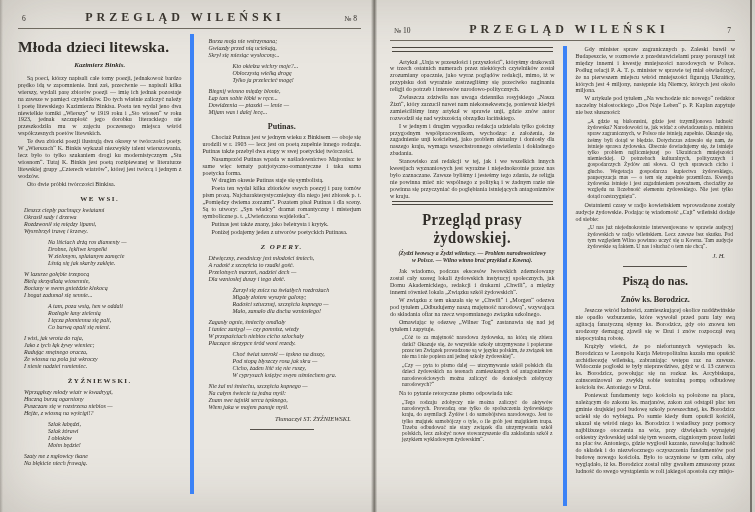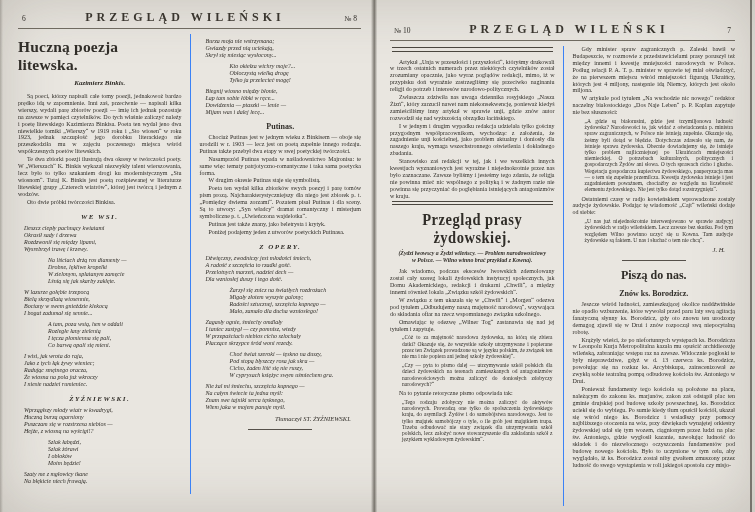--- a/index.html
+++ b/index.html
@@ -8,27 +8,27 @@
     box-shadow:inset 0 0 60px rgba(90,85,70,.25);}
   .page{position:absolute;top:0;height:512px;width:375px;box-sizing:border-box;padding:10px 14px 4px 18px;}
   .page-left{left:0;}
   .page-right{left:378px;padding:10px 18px 4px 12px;margin-top:12px;}
   .page-header{display:flex;justify-content:space-between;align-items:baseline;
     border-bottom:1px solid #6f6a60;padding:0 4px 3px 4px;margin-bottom:5px;font-size:7.5px;}
   .journal{letter-spacing:4px;font-size:12px;font-weight:bold;color:#3a362f;}
   .cols{display:flex;height:460px;}
   .col{width:50%;box-sizing:border-box;overflow:hidden;}
   .col-a{padding-right:8px;}
-  .col-b{border-left:1px solid #3b82f6;padding-left:9px;}
+  .col-b{border-left:4px solid #3b82f6;padding-left:9px;}
   .article-title{font-size:15.5px;font-weight:bold;margin:4px 0 5px;text-align:left;letter-spacing:.2px;}
   .author{font-size:7px;font-weight:bold;text-align:center;margin:0 0 6px;font-style:italic;}
   p.body{font-size:6px;line-height:6.9px;text-align:justify;text-indent:9px;margin:0 0 1px;}
   .stanza{font-style:italic;font-size:6px;line-height:7px;white-space:pre-line;margin:4px 0 4px 6px;}
   .stanza.indent{margin-left:30px;}
-  .poem-head{text-align:center;font-weight:bold;font-size:7px;letter-spacing:1.5px;margin:7px 0 3px;font-style:italic;}
+  .poem-head{text-align:center;font-weight:bold;font-size:7px;letter-spacing:1.5px;margin:7px 0 3px;}
   .poem-head.ital{font-style:italic;}
   .sec-head{text-align:center;font-weight:bold;font-size:8px;margin:6px 0 3px;}
   .big-head{text-align:center;font-weight:bold;font-size:14.5px;letter-spacing:.5px;margin:6px 0 4px;transform:scaleY(1.08);}
   .mid-head{text-align:center;font-weight:bold;font-size:12px;margin:7px 0 2px;}
   .subtitle{font-size:5.8px;font-weight:bold;font-style:italic;text-align:center;line-height:6.6px;margin:0 6px 5px;}
   .quote{font-size:5.5px;line-height:6.2px;text-align:justify;margin:2px 2px 3px 12px;}
   .sig{text-align:right;font-style:italic;font-size:6.5px;margin:3px 10px 2px 0;}
   .rule-short{width:64px;border-top:1.5px solid #55504a;margin:7px auto 6px;}
   .double-rule{border-top:1px solid #4a463f;border-bottom:1px solid #4a463f;height:2.5px;margin:1px 2px 7px;}
   .gutter{position:absolute;left:371px;top:0;bottom:0;width:6px;
@@ -42,21 +42,21 @@
 <div class="spread">
 
   <div class="page page-left">
     <div class="page-header">
       <span>6</span>
       <span class="journal">PRZEGLĄD WILEŃSKI</span>
       <span>№ 8</span>
     </div>
     <div class="cols">
       <div class="col col-a">
-        <div class="article-title">Huczną poezja litewska.</div>
+        <div class="article-title">Młoda dzieci litewska.</div>
         <div class="author">Kazimierz Binkis.</div>
         <p class="body">Są poeci, którzy napisali całe tomy poezji, jednakowoż bardzo prędko idą w zapomnienie. Inni zaś, przeciwnie — napisali kilka wierszy, wydali parę zbiorów poezji — imię ich jednak pozostaje na zawsze w pamięci czytelników. Do tych właśnie zaliczyć należy i poetę litewskiego Kazimierza Binkisa. Poeta ten wydał jeno dwa niewielkie tomiki „Wierszy“ w 1919 roku i „Sto wiosen“ w roku 1923, jednak szczupłość jego dorobku literackiego nie przeszkodziła mu w zajęciu poczesnego miejsca wśród współczesnych poetów litewskich.</p>
         <p class="body">Te dwa zbiorki poezji ilustrują dwa okresy w twórczości poety. W „Wierszach“ K. Binkis wykazał niezwykły talent wierszowania, lecz było to tylko szukaniem drogi ku modernistycznym „Stu wiosnom“. Tutaj K. Binkis jest poetą rozśpiewanej w literaturze litewskiej grupy „Czterech wiatrów“, której jest twórcą i jednym z wodzów.</p>
         <p class="body">Oto dwie próbki twórczości Binkisa.</p>
         <div class="poem-head">WE WSI.</div>
         <div class="stanza">Deszcz ciepły pachnący kwiatami
 Okrasił sady i drzewa
 Rozdzwonił się między lipami,
 Wysrebrzył trawę i krzewy.</div>
         <div class="stanza indent">Na liściach drżą ros diamenty —

